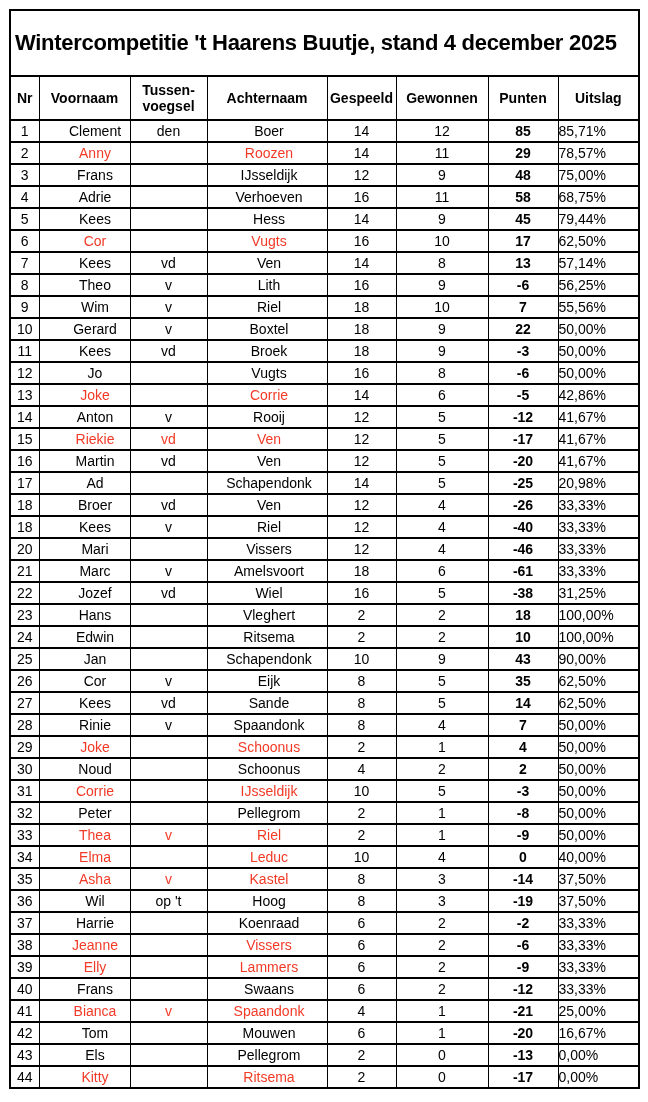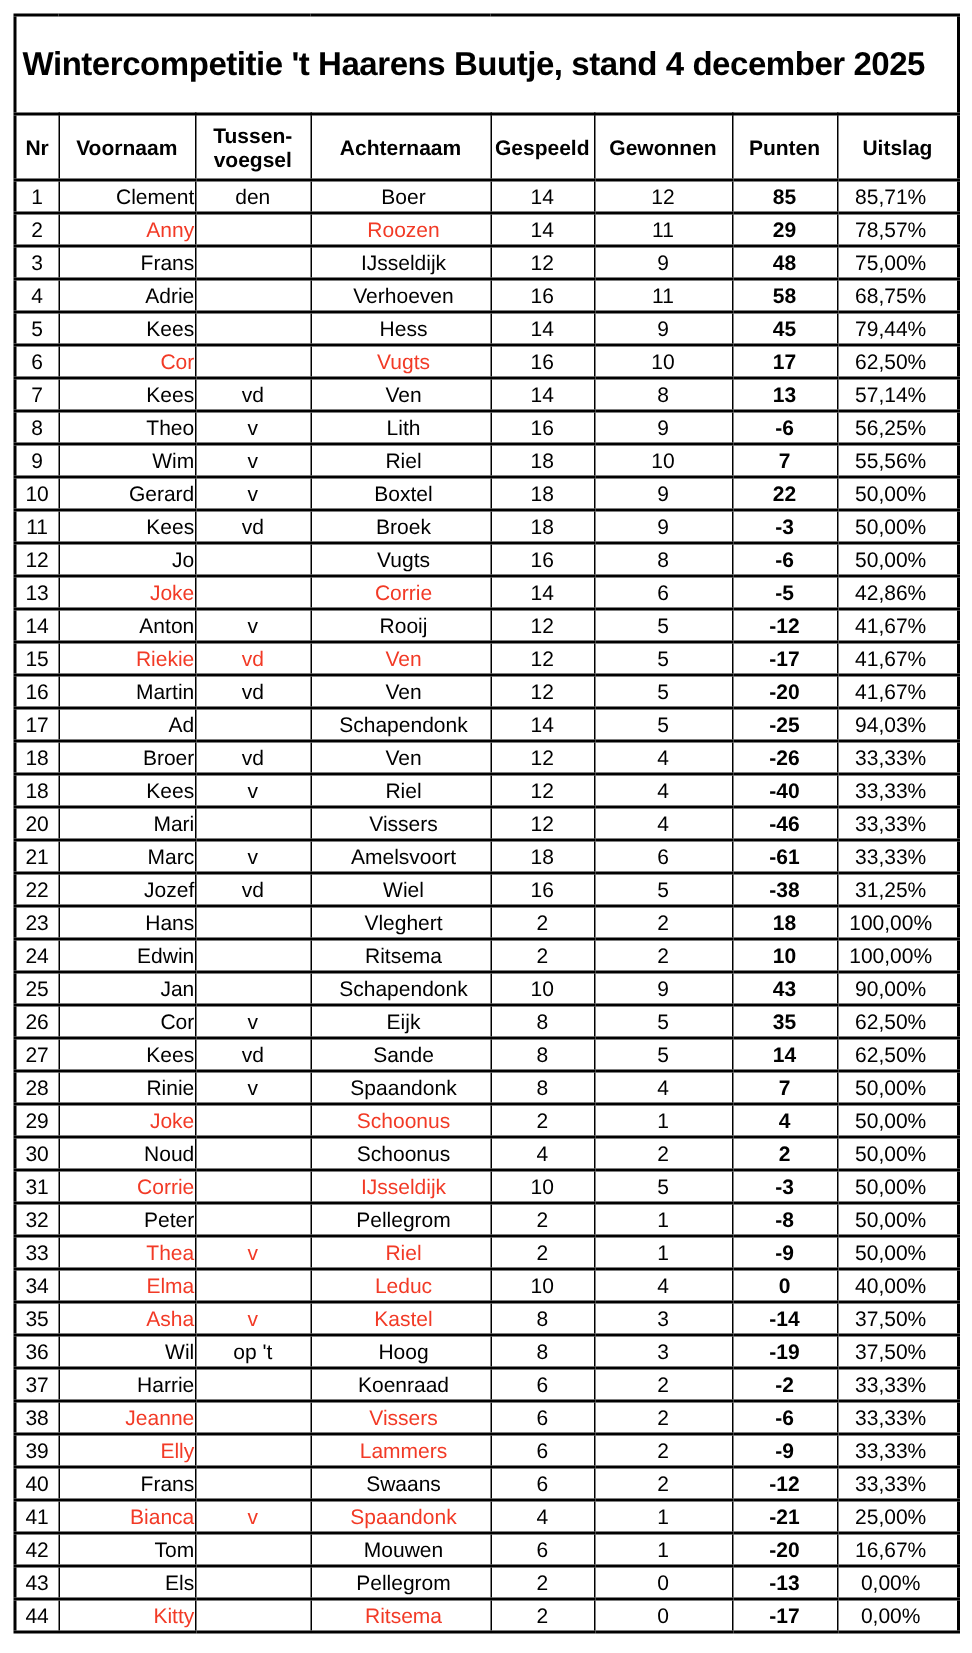--- a/index.html
+++ b/index.html
@@ -47,27 +47,27 @@
     text-align: center;
     vertical-align: middle;
     white-space: pre-line;
     line-height: 1.15;
   }
   tbody td {
     height: 20px;
     vertical-align: middle;
   }
   td.col-nr          { text-align: center; }
-  td.col-voornaam    { text-align: right; padding-left: 21px; }
+  td.col-voornaam    { text-align: center; padding-left: 21px; }
   td.col-tussenvoegsel { text-align: center; }
   td.col-achternaam  { text-align: center; padding-left: 4px; }
   td.col-gespeeld    { text-align: center; }
   td.col-gewonnen    { text-align: center; }
   td.col-punten      { text-align: center; font-weight: bold; }
-  td.col-uitslag     { text-align: center; padding-right: 9px; }
+  td.col-uitslag     { text-align: left; padding-right: 9px; }
   tr.red td.col-voornaam,
   tr.red td.col-tussenvoegsel,
   tr.red td.col-achternaam {
     color: var(--red, #f23a26);
   }
 </style>
 </head>
 <body style="--red: #f23a26;">
 
 <div class="page">
@@ -260,21 +260,21 @@
           <td class="col-uitslag">41,67%</td>
         </tr>
         <tr>
           <td class="col-nr">17</td>
           <td class="col-voornaam">Ad</td>
           <td class="col-tussenvoegsel"></td>
           <td class="col-achternaam">Schapendonk</td>
           <td class="col-gespeeld">14</td>
           <td class="col-gewonnen">5</td>
           <td class="col-punten">-25</td>
-          <td class="col-uitslag">94,03%</td>
+          <td class="col-uitslag">20,98%</td>
         </tr>
         <tr>
           <td class="col-nr">18</td>
           <td class="col-voornaam">Broer</td>
           <td class="col-tussenvoegsel">vd</td>
           <td class="col-achternaam">Ven</td>
           <td class="col-gespeeld">12</td>
           <td class="col-gewonnen">4</td>
           <td class="col-punten">-26</td>
           <td class="col-uitslag">33,33%</td>

